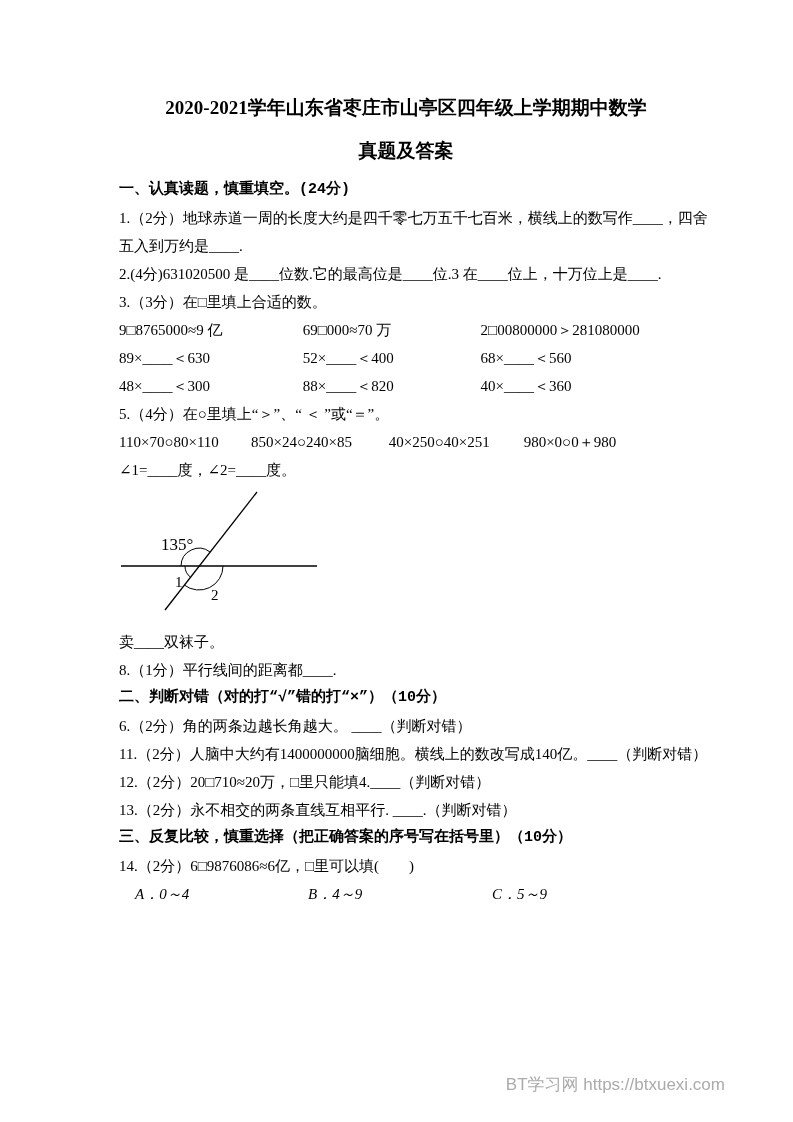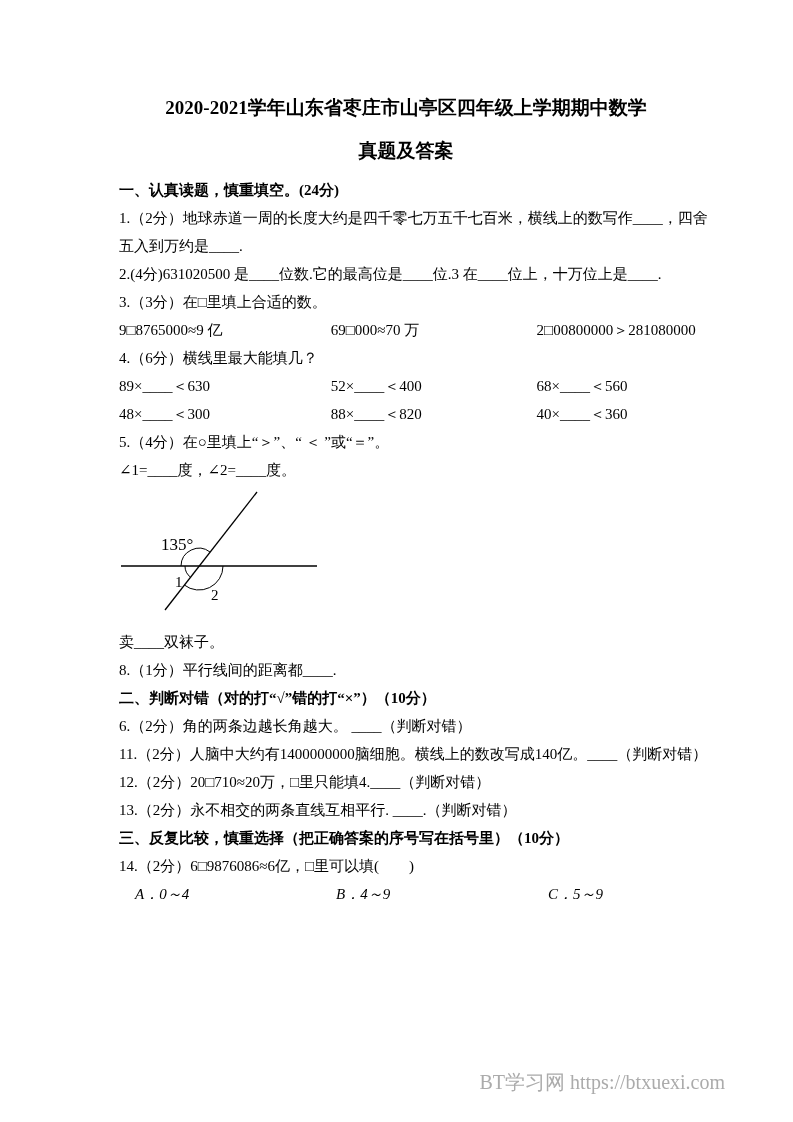--- a/index.html
+++ b/index.html
@@ -19,38 +19,38 @@
     font-size: 19px;
     font-weight: 700;
     line-height: 43px;
     margin-bottom: 4px;
   }
   .line {
     font-size: 15px;
     line-height: 28px;
     white-space: pre;
   }
-  .line.section { font-weight: 700; }
-  .line.row { display: grid; white-space: normal; gap: 28px; }
+  .line.section { font-weight: 700; font-family: Liberation Mono, monospace; }
+  .line.row { display: grid; white-space: normal; }
   .cell { white-space: pre; }
   .row3 { grid-template-columns: 32% 31% 37%; }
   .row4 { grid-template-columns: 23% 24% 23.5% 29.5%; }
   .rowChoices { padding-left: 16px; grid-template-columns: 31% 33% 36%; font-style: italic; }
   .u { }
   .figure { height: 132px; margin: 4px 0 8px 0; }
   .figure svg { display: block; }
   .fig-line { stroke: #000; stroke-width: 1.3; fill: none; }
   .fig-arc { stroke: #000; stroke-width: 1; fill: none; }
   .fig-text { font-family: "Liberation Serif", "DejaVu Serif", serif; fill: #000; }
   .footer {
     position: absolute;
     right: 68px;
     bottom: 26px;
-    font-family: Liberation Serif, serif;
-    font-size: 20px;
+    font-family: Liberation Sans, sans-serif;
+    font-size: 17px;
     color: #ababab;
   }
 </style>
 </head>
 <body>
 
 <div class="page">
 
   <div class="title">
     <div>2020-2021学年山东省枣庄市山亭区四年级上学期期中数学</div>
@@ -61,32 +61,37 @@
       <div class="line section">一、认真读题，慎重填空。(24分)</div>
       <div class="line text"><span>1.（2分）地球赤道一周的长度大约是</span><span class="u">四千零七万五千七百</span><span>米，横线上的数写作____，四舍</span></div>
       <div class="line text">五入到万约是____.</div>
       <div class="line text">2.(4分)631020500 是____位数.它的最高位是____位.3 在____位上，十万位上是____.</div>
       <div class="line text">3.（3分）在□里填上合适的数。</div>
       <div class="line row row3">
         <span class="cell">9□8765000≈9 亿</span>
         <span class="cell">69□000≈70 万</span>
         <span class="cell">2□00800000＞281080000</span>
       </div>
-      <div class="line text">4.（6分）横线里最大能填几？</div>
       <div class="line row row3">
         <span class="cell">89×____＜630</span>
         <span class="cell">52×____＜400</span>
         <span class="cell">68×____＜560</span>
       </div>
       <div class="line row row3">
         <span class="cell">48×____＜300</span>
         <span class="cell">88×____＜820</span>
         <span class="cell">40×____＜360</span>
       </div>
       <div class="line text">5.（4分）在○里填上“＞”、“ ＜ ”或“＝”。</div>
+      <div class="line row row4">
+        <span class="cell">110×70○80×110</span>
+        <span class="cell">850×24○240×85</span>
+        <span class="cell">40×250○40×251</span>
+        <span class="cell">980×0○0＋980</span>
+      </div>
       <div class="line text">∠1=____度，∠2=____度。</div>
     </div>
 
   <div class="figure">
     <svg width="290" height="130" viewBox="0 0 290 130">
 
       <path class="fig-line" d="M 2,78 L 198,78"></path>
 
       <path class="fig-line" d="M 138,4 L 46,122"></path>
 

